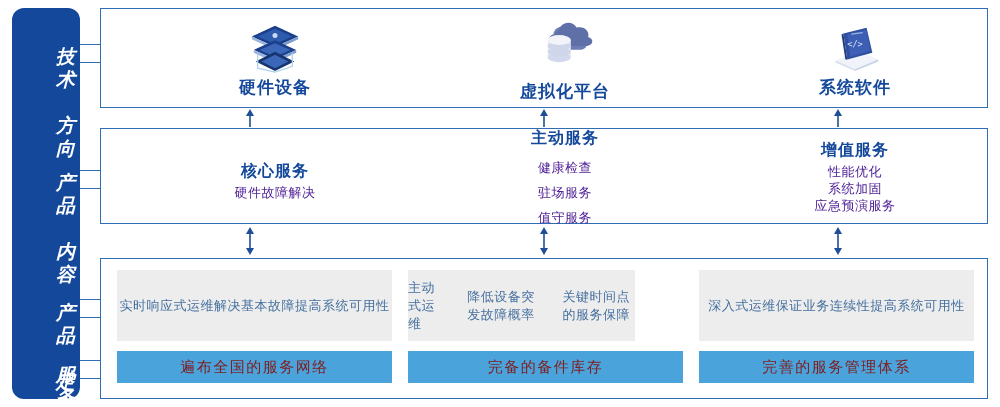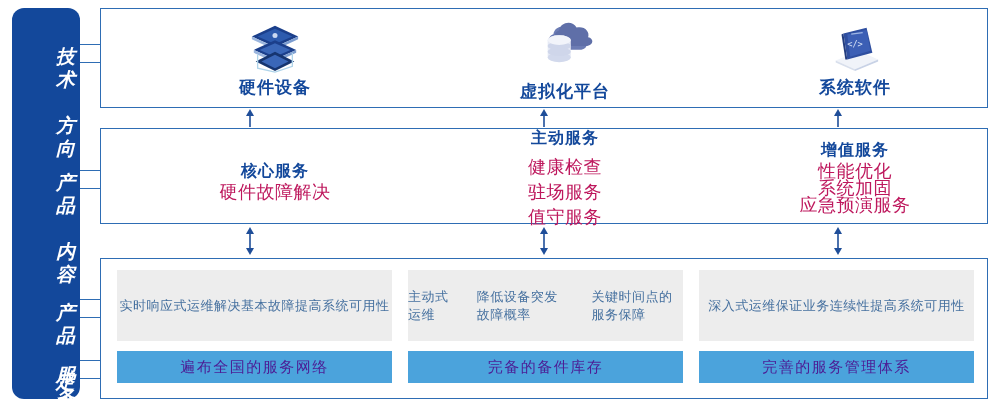--- a/index.html
+++ b/index.html
@@ -83,22 +83,22 @@
     align-items:center;justify-content:center;
   }
   .content-title{
     color:#13489B;
     font-size:16px;
     font-weight:bold;
     letter-spacing:1px;
     margin-bottom:2px;
   }
   .content-line{
-    color:#be185d;
-    font-size:18px;
+    color:#4c1d95;
+    font-size:13px;
     line-height:17px;
     letter-spacing:.5px;
   }
   .content-col.single{justify-content:center;}
   .content-col.single .content-title{margin-top:8px;}
 
   
   .grey-card{
     position:absolute;
     top:11px;height:71px;
@@ -114,21 +114,21 @@
   }
 
   
   .blue-bar{
     position:absolute;
     top:92px;height:32px;
     background:#4BA3DC;
     display:flex;align-items:center;justify-content:center;
   }
   .blue-bar-label{
-    color:#4c1d95;
+    color:#7f1d1d;
     font-size:15px;
     letter-spacing:1.5px;
   }
 
   
   .arrow{position:absolute;}
 </style>
 </head>
 <body>
 
@@ -267,21 +267,21 @@
     <polygon points="10,29 6,22 14,22" fill="#1F4E99"></polygon>
   </svg>
 
   <div class="panel" id="panel-bottom">
 
     <div class="grey-card" style="left:16px;width:275px;">
       <div class="grey-line">实时响应式运维</div>
       <div class="grey-line">解决基本故障</div>
       <div class="grey-line">提高系统可用性</div>
     </div>
-    <div class="grey-card" style="left:307px;width:275px;gap:23px;">
+    <div class="grey-card" style="left:307px;width:227px;gap:23px;">
       <div class="grey-line">主动式运维</div>
       <div class="grey-line">降低设备突发故障概率</div>
       <div class="grey-line">关键时间点的服务保障</div>
     </div>
     <div class="grey-card" style="left:598px;width:275px;">
       <div class="grey-line">深入式运维</div>
       <div class="grey-line">保证业务连续性</div>
       <div class="grey-line">提高系统可用性</div>
     </div>
 

